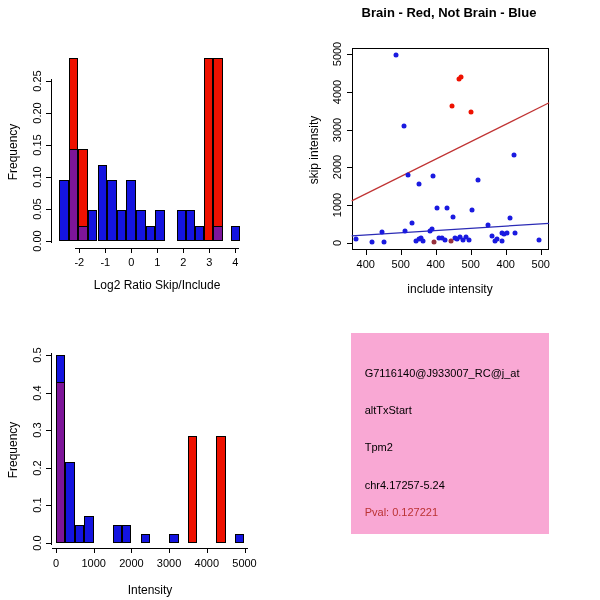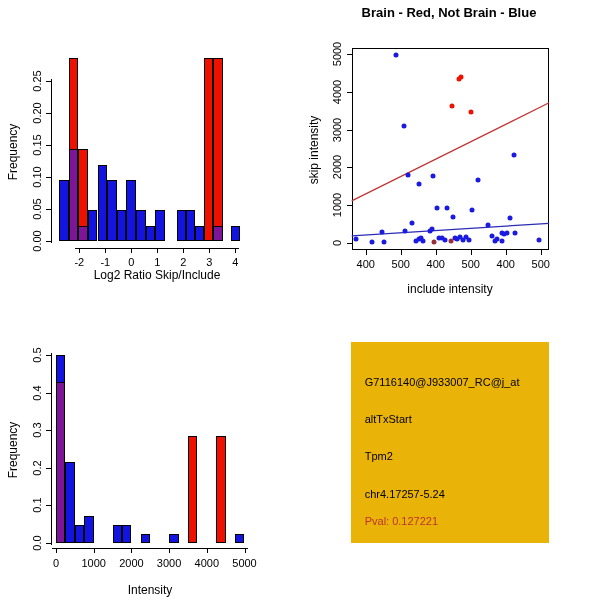--- a/index.html
+++ b/index.html
@@ -16,21 +16,21 @@
   #info-panel{position:absolute;}
   .info-line{position:absolute;font-size:11px;white-space:nowrap;}
   svg.lines{position:absolute;left:0;top:0;pointer-events:none;}
 </style>
 </head>
 <body>
 
 <div id="canvas">
   <div class="chart-title" style="left:449px;top:5px">Brain - Red, Not Brain - Blue</div>
 
-  <div class="axis-label" style="left:157px;top:268px">Log2 Ratio Skip/Include</div>
+  <div class="axis-label" style="left:157px;top:278px">Log2 Ratio Skip/Include</div>
   <div class="axis-label" style="left:450px;top:282px">include intensity</div>
   <div class="axis-label" style="left:150px;top:583px">Intensity</div>
 
   <div class="axis-label vert" style="left:13px;top:152px">Frequency</div>
   <div class="axis-label vert" style="left:314px;top:150px">skip intensity</div>
   <div class="axis-label vert" style="left:13px;top:450px">Frequency</div>
 
   <div id="plot-layer">
       <div class="axis-line" style="left: 75.3px; top: 248.3px; width: 164px; height: 1px;"></div>
       <div class="axis-line" style="left: 50.7px; top: 79px; width: 1px; height: 164px;"></div>
@@ -194,20 +194,20 @@
       <div class="bar" style="left: 112.55px; top: 524.7px; width: 9.425px; height: 18px; background: rgb(20, 20, 224);"></div>
       <div class="bar" style="left: 121.975px; top: 524.7px; width: 9.425px; height: 18px; background: rgb(20, 20, 224);"></div>
       <div class="bar" style="left: 140.825px; top: 533.7px; width: 9.425px; height: 9px; background: rgb(20, 20, 224);"></div>
       <div class="bar" style="left: 169.1px; top: 533.7px; width: 9.425px; height: 9px; background: rgb(20, 20, 224);"></div>
       <div class="bar" style="left: 235.075px; top: 533.7px; width: 9.425px; height: 9px; background: rgb(20, 20, 224);"></div>
       <div class="bar" style="left: 56px; top: 381.975px; width: 9.425px; height: 160.725px; background: rgb(238, 17, 0);"></div>
       <div class="bar" style="left: 187.95px; top: 435.562px; width: 9.425px; height: 107.137px; background: rgb(238, 17, 0);"></div>
       <div class="bar" style="left: 216.225px; top: 435.562px; width: 9.425px; height: 107.137px; background: rgb(238, 17, 0);"></div>
       <div class="bar" style="left: 56px; top: 381.975px; width: 9.425px; height: 160.725px; background: rgb(125, 21, 153);"></div>
     </div>
-  <div id="info-panel" style="left: 350.7px; top: 342px; width: 198.6px; height: 201px; background: #eab308;">
+  <div id="info-panel" style="left: 350.7px; top: 333px; width: 198.6px; height: 201px; background: #f9a8d4;">
       <div class="info-line" style="left: 14px; top: 34px; color: rgb(0, 0, 0);">G7116140@J933007_RC@j_at</div>
       <div class="info-line" style="left: 14px; top: 71px; color: rgb(0, 0, 0);">altTxStart</div>
       <div class="info-line" style="left: 14px; top: 108px; color: rgb(0, 0, 0);">Tpm2</div>
       <div class="info-line" style="left: 14px; top: 146px; color: rgb(0, 0, 0);">chr4.17257-5.24</div>
       <div class="info-line" style="left: 14px; top: 173px; color: rgb(187, 51, 51);">Pval: 0.127221</div>
     </div>
 </div>
 
 </body></html>

